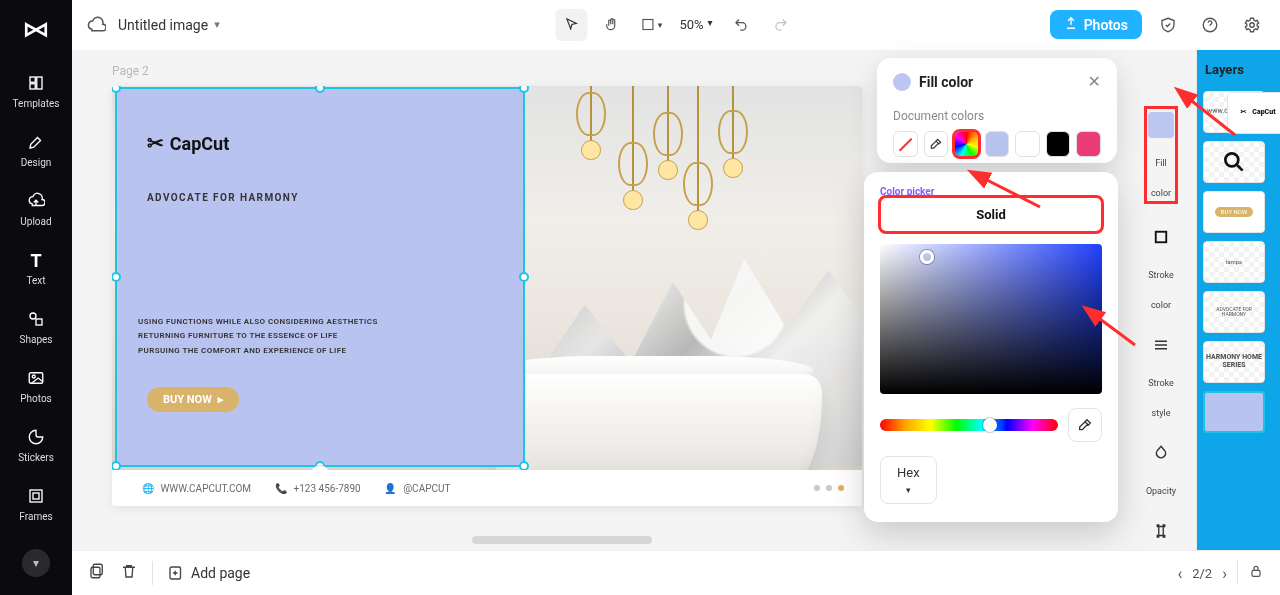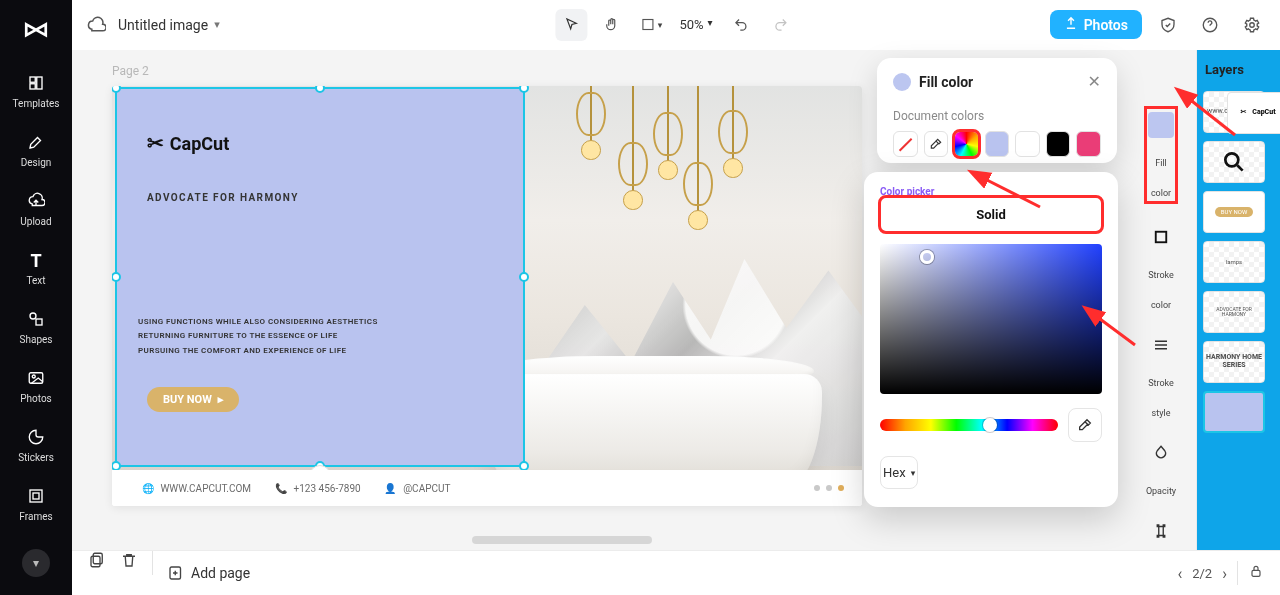--- a/index.html
+++ b/index.html
@@ -74,21 +74,21 @@
 .layers-panel { position: absolute; right: 0; top: 50px; width: 84px; bottom: 45px; background: #0ea5e9; border-left: 1px solid #eaeaea; padding: 8px 6px; display: flex; flex-direction: column; gap: 8px; overflow: hidden; }
 .layers-title { font-size: 13px; font-weight: 700; color: #222; padding: 4px 2px 6px; }
 .layer-thumb { width: 62px; height: 42px; border: 1px solid #e3e3e3; border-radius: 4px; background:
   repeating-conic-gradient(#f2f2f2 0% 25%, #ffffff 0% 50%) 50%/10px 10px;
   display:flex; align-items:center; justify-content:center; font-size:7px; color:#555; text-align:center; line-height:1.1;}
 .layer-thumb.sel { border:2px solid #1cc5e6; background:#b9c3ef;}
 .layer-thumb.brand{background:#fff; font-weight:900; color:#111;}
 .layer-thumb.mag svg{width:26px; height:26px;}
 
 
-.bottom-bar { position: absolute; left: 72px; right: 0; bottom: 0; height: 45px; background: #fff; border-top: 1px solid #ececec; display: flex; padding: 0 16px; gap: 14px; }
+.bottom-bar { position: absolute; left: 72px; right: 0; bottom: 0; height: 45px; background: #fff; border-top: 1px solid #ececec; display: flex; align-items: center; padding: 0 16px; gap: 14px; }
 .addpage{ display:flex; align-items:center; gap:6px; font-size:14px; color:#333;}
 .bottom-divider{width:1px; height:24px; background:#e3e3e3;}
 .bottom-right{ margin-left:auto; display:flex; align-items:center; gap:10px; color:#555;}
 .pg-ind{font-size:13px;}
 
 
 .popover { position: absolute; left: 805px; top: 8px; width: 240px; background: #fff; border-radius: 14px; box-shadow: 0 10px 30px rgba(0,0,0,.15); padding: 14px 16px 6px; }
 .pop-head { display: flex; align-items: center; gap: 8px; }
 .pop-swatch { width: 18px; height: 18px; border-radius: 50%; background: #bcc6f0; }
 .pop-title { font-size: 14px; font-weight: 700; color: #222; }
@@ -118,21 +118,21 @@
    linear-gradient(to top, #000, rgba(0,0,0,0)),
    linear-gradient(to right, #fff, rgba(255,255,255,0)),
    #2141ff; }
 .sv-thumb { position: absolute; left: 40px; top: 6px; width: 14px; height: 14px; border: 3px solid #fff; border-radius: 50%; box-shadow: 0 0 0 1px rgba(0,0,0,.3); }
 .hue-row { display: flex; align-items: center; gap: 10px; margin-top: 14px; }
 .hue-bar { flex: 1; height: 12px; border-radius: 8px; position:relative;
   background: linear-gradient(to right, #ff0000,#ffa500,#ffff00,#00ff00,#00ffff,#0000ff,#ff00ff,#ff0000);}
 .hue-thumb{ position:absolute; top:50%; left:62%; transform:translate(-50%,-50%); width:14px; height:14px; background:#fff; border-radius:50%; box-shadow:0 0 0 1px rgba(0,0,0,.2);}
 .eyedrop-btn{ width:34px; height:34px; border:1px solid #e5e5e5; border-radius:8px; display:flex; align-items:center; justify-content:center;}
 .hex-row{ display:flex; gap:10px; margin-top:14px;}
-.hex-sel{ border:1px solid #e5e5e5; border-radius:8px; padding:8px 2px; font-size:13px; color:#333; display:flex; align-items:center; gap:5px;}
+.hex-sel{ border:1px solid #e5e5e5; border-radius:8px; padding:8px 16px; font-size:13px; color:#333; display:flex; align-items:center; gap:5px;flex-direction:column;}
 .hex-val{ flex:1; border:1px solid #e5e5e5; border-radius:8px; padding:8px 10px; font-size:13px; color:#333; letter-spacing:.03em;}
 
 
 .arrow{ position:absolute; pointer-events:none; }
 .arrow svg{ overflow:visible; }
 
 </style>
 </head>
 <body>
 

